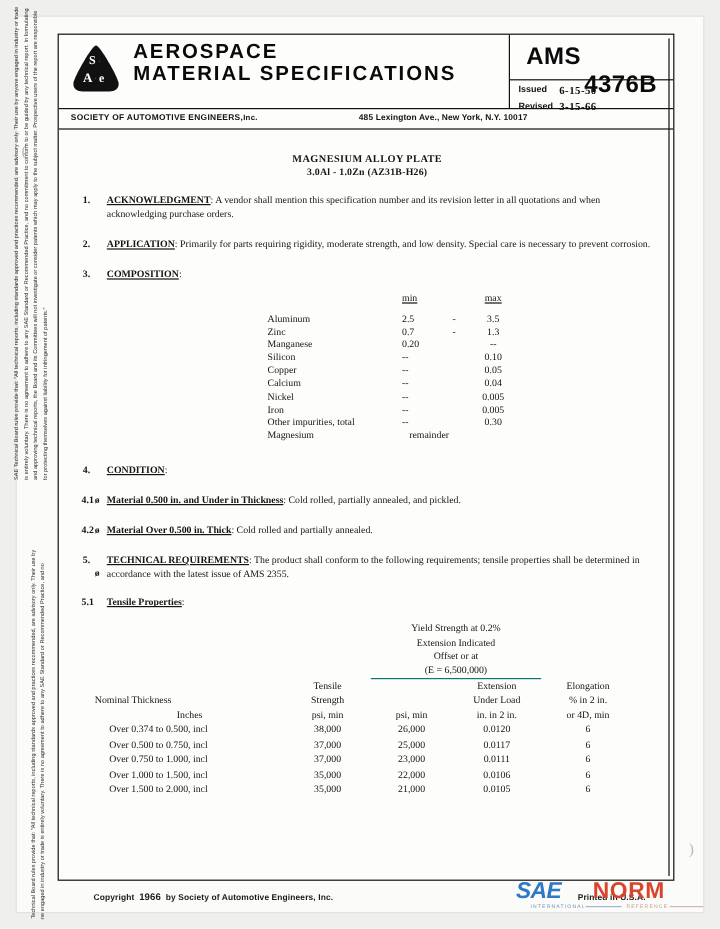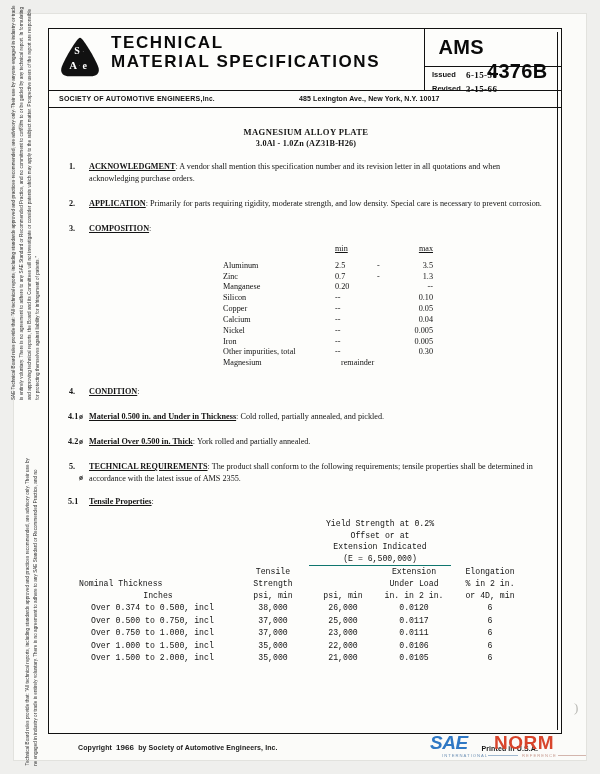--- a/index.html
+++ b/index.html
@@ -177,31 +177,30 @@
     margin: 9px 0 0 0;
     padding-left: 160px;
     font-size: 8.2px;
     line-height: 1.32;
   }
   .comp table { border-collapse: collapse; }
   .comp td { padding: 0 0 0 0; white-space: nowrap; }
   .comp td.el { width: 112px; }
   .comp td.mn { width: 42px; text-align: left; }
   .comp td.dash { width: 12px; text-align: left; }
-  .comp td.mx { width: 44px; text-align: right; }
+  .comp td.mx { width: 44px; text-align: center; }
   .comp .hdr td { padding-bottom: 6px; }
   .comp .hdr u { text-decoration: underline; }
 
   
   .tens {
     margin: 10px 0 0 0;
     padding-left: 6px;
     font-size: 8.2px;
     line-height: 1.33;
-    font-family: Liberation Mono, monospace;
   }
   .tens table { border-collapse: collapse; }
   .tens th, .tens td { font-weight: 400; padding: 0; white-space: nowrap; }
   .tens .c-thk { width: 168px; text-align: left; padding-left: 10px;}
   .tens .c-ts  { width: 72px;  text-align: center; }
   .tens .c-ys  { width: 68px;  text-align: center; }
   .tens .c-ext { width: 74px;  text-align: center; }
   .tens .c-el  { width: 78px;  text-align: center; }
   .tens .grp {
     text-align: center;
@@ -348,21 +347,21 @@
       <div class="header-left">
         <svg class="logo" viewBox="0 0 100 96">
           <path d="M50 2 C58 2 92 62 95 76 C97 88 88 94 76 94 L24 94 C12 94 3 88 5 76 C8 62 42 2 50 2 Z" fill="#111"></path>
           <text x="36" y="40" font-family="Liberation Serif, serif" font-size="24" font-weight="700" fill="#fff">S</text>
           <text x="56" y="38" font-family="Liberation Serif, serif" font-size="9" fill="#fff">·</text>
           <text x="24" y="76" font-family="Liberation Serif, serif" font-size="26" font-weight="700" fill="#fff">A</text>
           <text x="47" y="72" font-family="Liberation Serif, serif" font-size="9" fill="#fff">·</text>
           <text x="56" y="76" font-family="Liberation Serif, serif" font-size="24" font-weight="700" fill="#fff">e</text>
         </svg>
         <div class="titles">
-          <div class="t1">TECHNICAL</div>
+          <div class="t1">AEROSPACE</div>
           <div class="t2">MATERIAL SPECIFICATIONS</div>
         </div>
       </div>
       <div class="header-right">
         <div class="ams">
           <span>AMS</span>
             <span class="num">4376B</span>
         </div>
         <div class="dates">
           <div class="row">
@@ -482,21 +481,21 @@
 
       <div class="clause" style="position:relative;">
         <div class="chg" style="top:0;">ø</div>
         <div class="num sub">4.1</div>
         <div class="txt"><u>Material 0.500 in. and Under in Thickness</u><span>:  Cold rolled, partially annealed, and pickled.</span></div>
       </div>
 
       <div class="clause" style="position:relative;">
         <div class="chg" style="top:0;">ø</div>
         <div class="num sub">4.2</div>
-        <div class="txt"><u>Material Over 0.500 in. Thick</u><span>:  York rolled and partially annealed.</span></div>
+        <div class="txt"><u>Material Over 0.500 in. Thick</u><span>:  Cold rolled and partially annealed.</span></div>
       </div>
 
       <div class="clause" style="position:relative;">
         <div class="chg" style="top:11px;">ø</div>
         <div class="num">5.</div>
         <div class="txt"><u>TECHNICAL REQUIREMENTS</u><span>:  The product shall conform to the following requirements; tensile properties shall be determined in accordance with the latest issue of AMS 2355.</span></div>
       </div>
 
       <div class="clause" style="margin-top:12px;">
         <div class="num sub">5.1</div>
@@ -508,27 +507,27 @@
           <tbody>
               <tr>
             <td class="c-thk"></td>
             <td class="c-ts"></td>
             <td class="c-ys grp" colspan="2">Yield Strength at 0.2%</td>
             <td class="c-el"></td>
           </tr>
           <tr>
             <td class="c-thk"></td>
             <td class="c-ts"></td>
-            <td class="c-ys grp" colspan="2">Offset or at</td>
+            <td class="c-ys grp" colspan="2">Extension Indicated</td>
             <td class="c-el"></td>
           </tr>
           <tr>
             <td class="c-thk"></td>
             <td class="c-ts"></td>
-            <td class="c-ys grp" colspan="2">Extension Indicated</td>
+            <td class="c-ys grp" colspan="2">Offset or at</td>
             <td class="c-el"></td>
           </tr>
           <tr>
             <td class="c-thk"></td>
             <td class="c-ts"></td>
             <td class="c-ys grp" colspan="2">
                   <span class="grp-rule">(E = 6,500,000)</span>
                 </td>
             <td class="c-el"></td>
           </tr>

